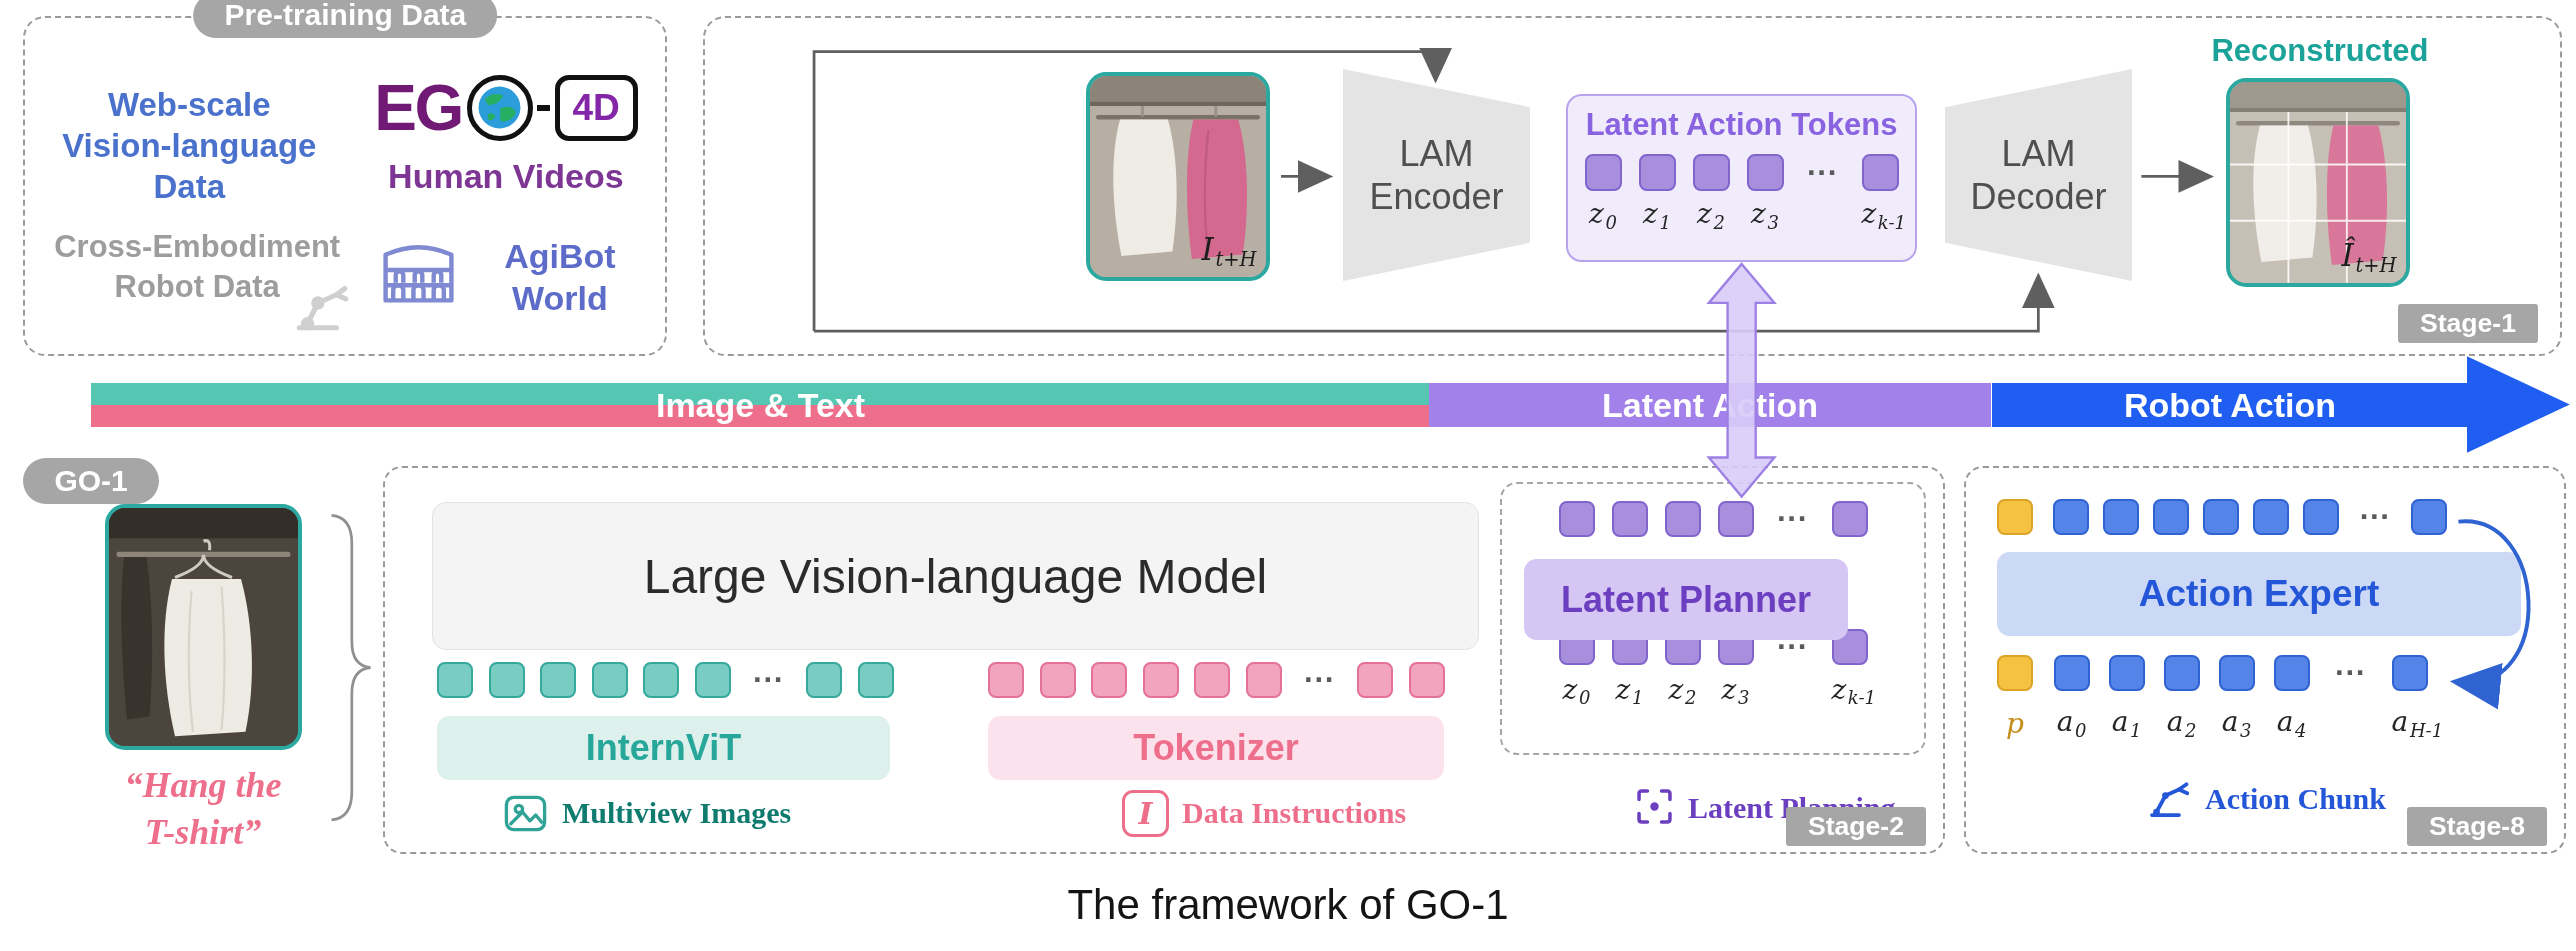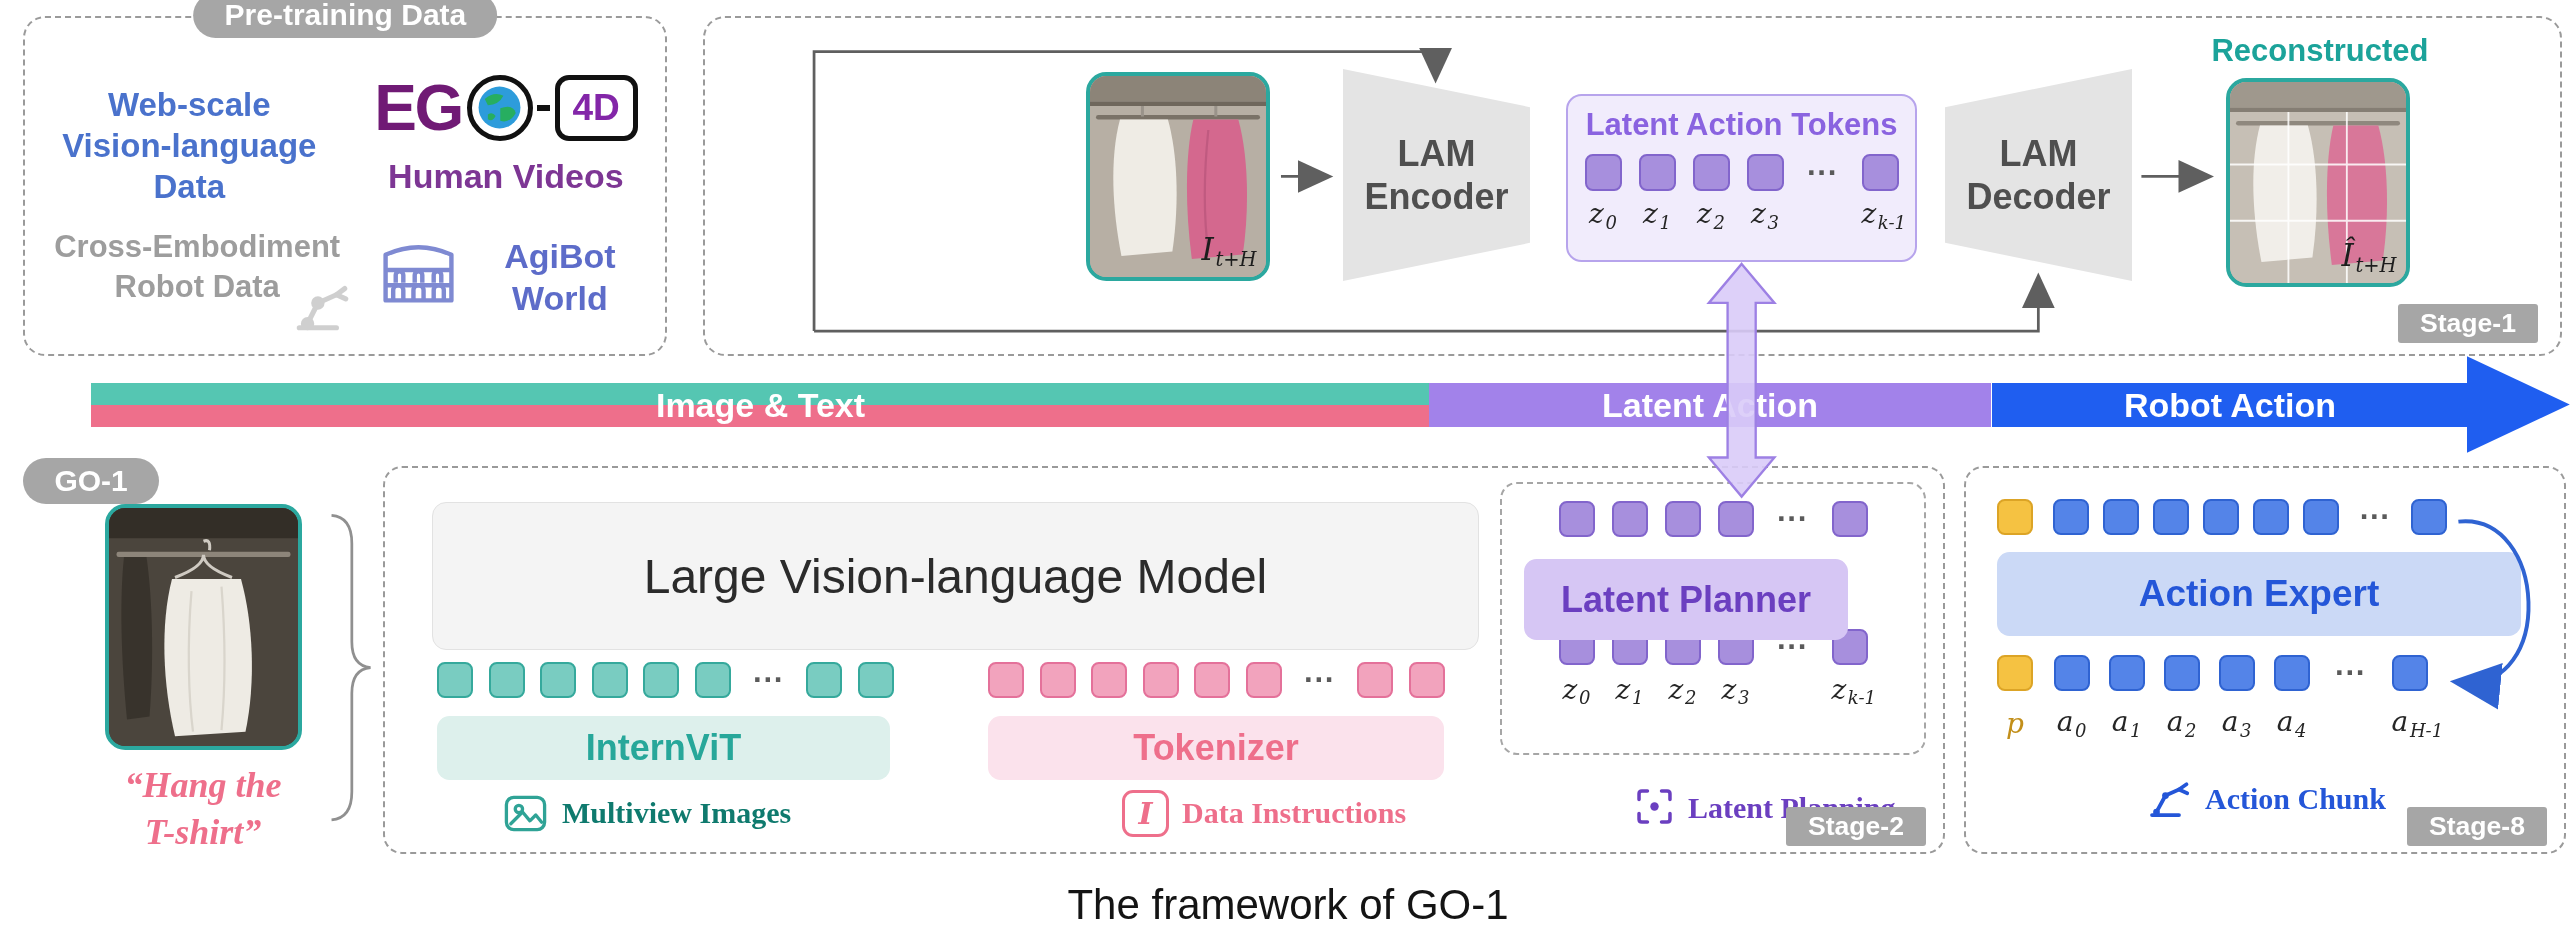--- a/index.html
+++ b/index.html
@@ -24,21 +24,21 @@
   .cell{width:36px;text-align:center;flex:0 0 auto;white-space:nowrap;}
   .cell48{width:37px;}
   .shot{position:absolute;border:4.7px solid #2ba89f;border-radius:20.3px;overflow:hidden;background:#b7afa4;box-sizing:border-box;}
   .shot svg{display:block;width:100%;height:100%;}
   .shotlab{position:absolute;right:9.4px;bottom:6.2px;}
   .shotlab .m{font-size:31px;color:#1d1d1d;}
   .shotlab .ms{font-size:19.5px;color:#1d1d1d;}
   .trap{background:#e4e4e4;}
   .trapenc{clip-path:polygon(0 0,100% 18%,100% 82%,0 100%);}
   .trapdec{clip-path:polygon(0 18%,100% 0,100% 100%,0 82%);}
-  .traptext{font-size:36px;font-weight:700;color:#4f4f4f;line-height:1.2;}
+  .traptext{font-size:36px;font-weight:400;color:#4f4f4f;line-height:1.2;}
   .seriflab{font-family:"Liberation Serif",serif;font-weight:600;font-size:30px;}
   .bartext{color:#fff;font-weight:700;font-size:34px;}
   .iconbox{flex:0 0 auto;}
 </style>
 </head>
 <body>
 
 <div id="canvas">
 
   <div class="abs dashedbox" style="left:23.4px;top:15.6px;width:640px;height:336px;">

